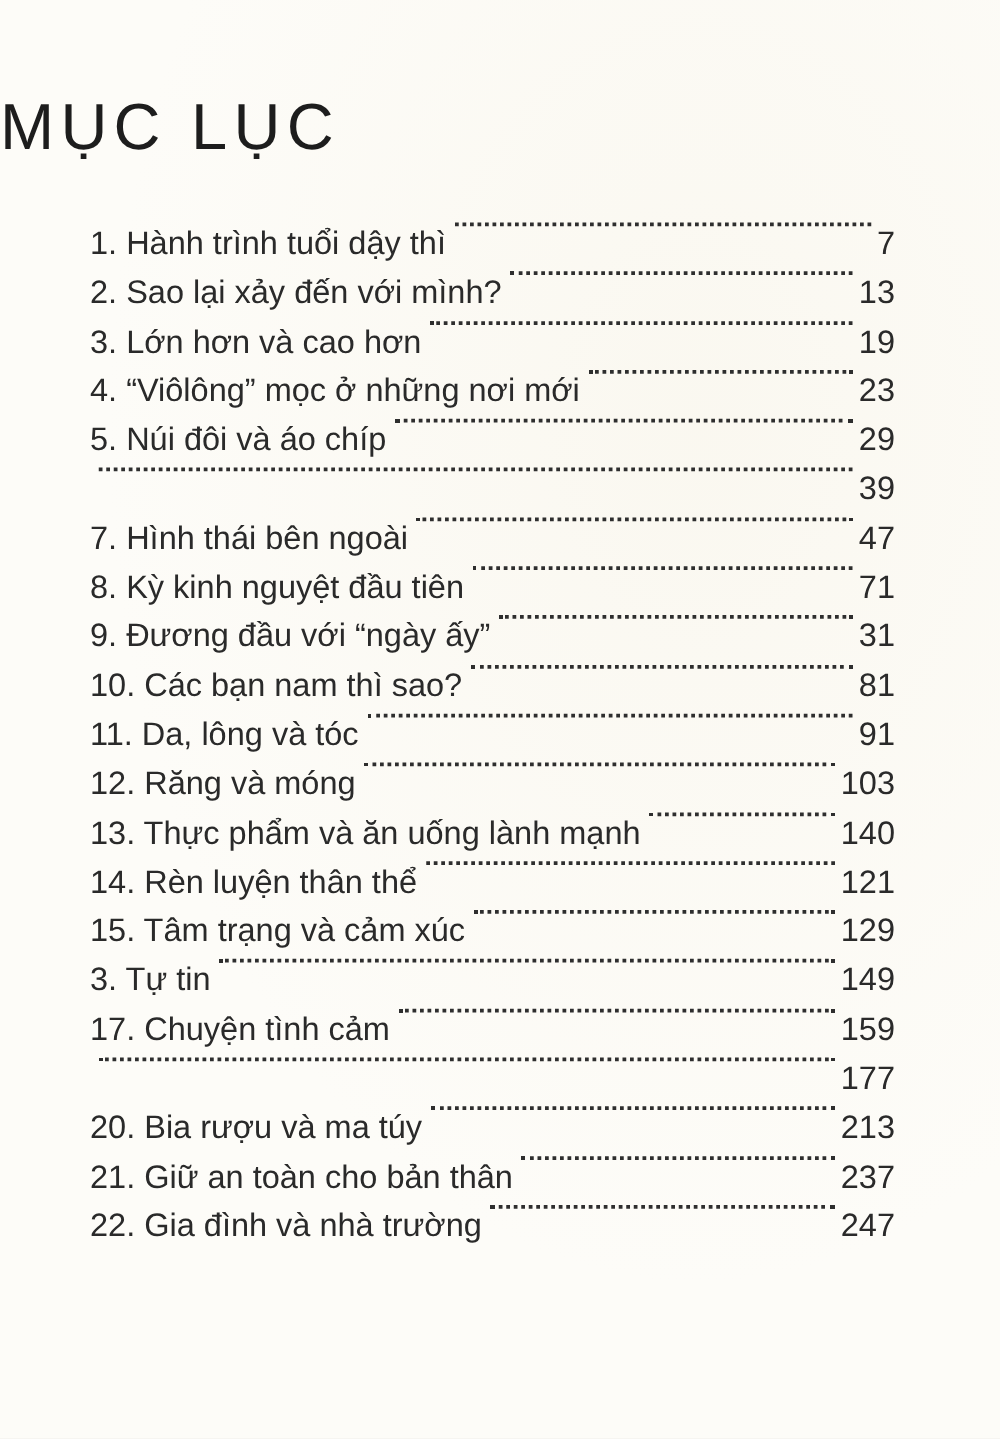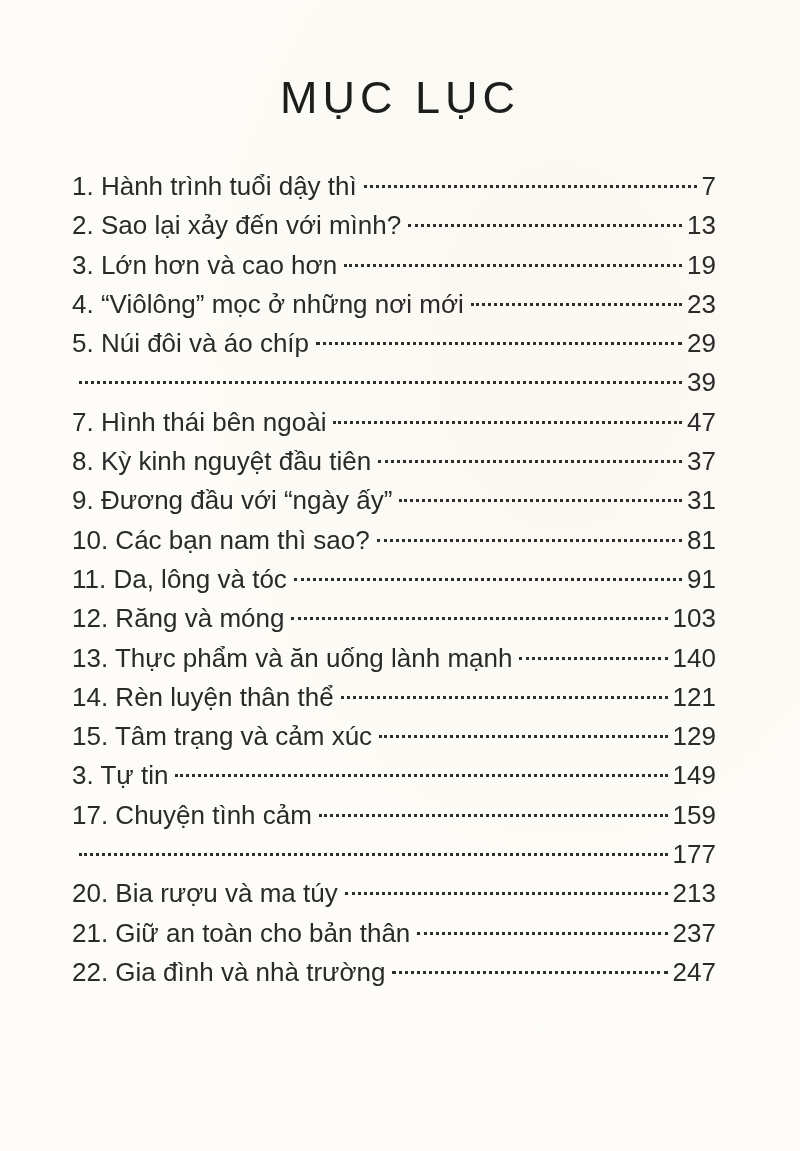--- a/index.html
+++ b/index.html
@@ -17,34 +17,33 @@
     margin: 0 auto;
     background:
       radial-gradient(ellipse at 70% 30%, rgba(245,240,225,0.35), rgba(245,240,225,0) 60%),
       #fdfcf8;
     color: #272727;
     overflow: hidden;
     box-sizing: border-box;
   }
   .page-title {
     margin: 72px 0 0 0;
-    text-align: center;
-    font-size: 45px;
+    font-size: 52px;
     font-weight: 300;
     letter-spacing: 5px;
     color: #1d1d1d;
   }
   .toc-list {
     list-style: none;
     margin: 46px 0 0 0;
     padding: 0 84px 0 72px;
   }
   .toc-row {
     display: flex;
-    align-items: center;
+    align-items: flex-start;
     font-size: 26px;
     line-height: 32.9px;
     margin-bottom: 6.4px;
     color: #2a2a2a;
     white-space: nowrap;
   }
   .toc-label {
     flex: 0 0 auto;
   }
   .dot-leader {
@@ -102,21 +101,21 @@
 
   <li class="toc-row">
     <span class="toc-label">7. Hình thái bên ngoài</span>
     <span class="dot-leader"></span>
     <span class="toc-page-num">47</span>
   </li>
 
   <li class="toc-row">
     <span class="toc-label">8. Kỳ kinh nguyệt đầu tiên</span>
     <span class="dot-leader"></span>
-    <span class="toc-page-num">37</span>
+    <span class="toc-page-num">71</span>
   </li>
 
   <li class="toc-row">
     <span class="toc-label">9. Đương đầu với “ngày ấy”</span>
     <span class="dot-leader"></span>
     <span class="toc-page-num">31</span>
   </li>
 
   <li class="toc-row">
     <span class="toc-label">10. Các bạn nam thì sao?</span>

